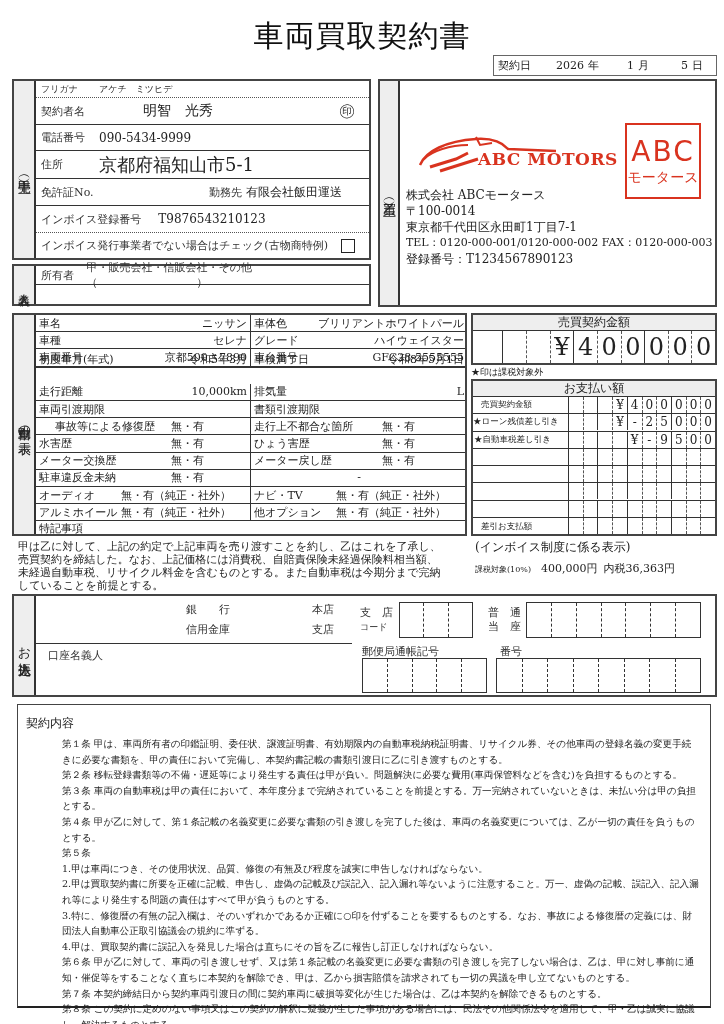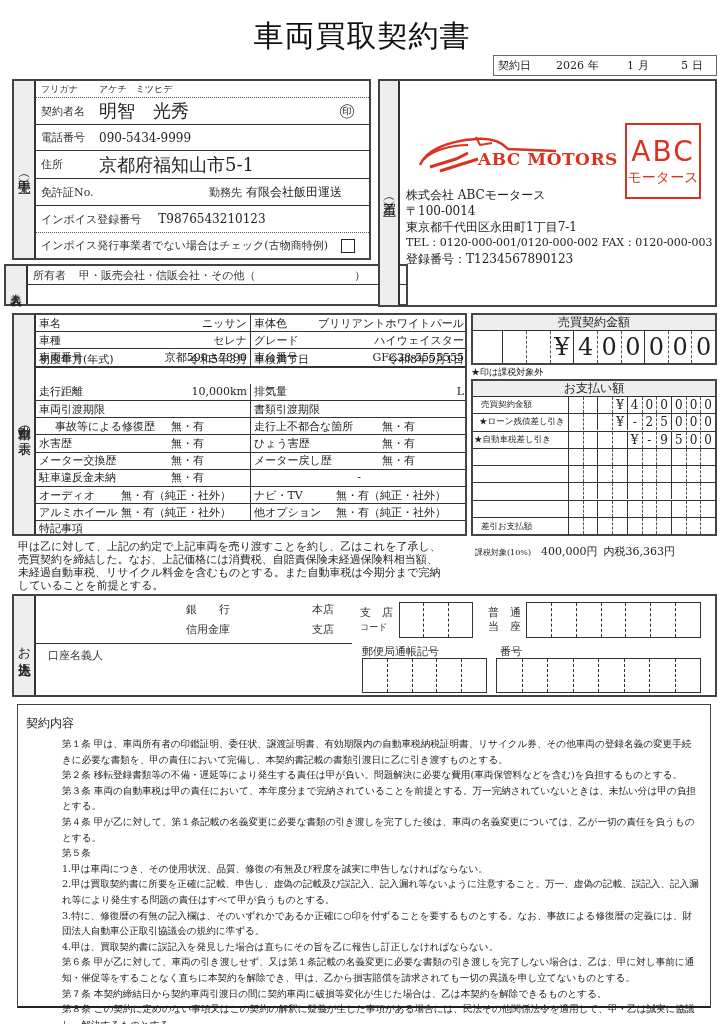--- a/index.html
+++ b/index.html
@@ -36,21 +36,21 @@
 </div>
 
 <div class="abs box" style="left:12px;top:79px;width:359px;height:181px;">
   <div class="side">売主（甲）</div>
   <div class="row dline" style="top:0;height:17px;">
     <span class="lbl" style="width:58px;font-size:9px;">フリガナ</span>
     <span style="font-size:9px;">アケチ　ミツヒデ</span>
   </div>
   <div class="row bline" style="top:17px;height:27px;">
     <span class="lbl" style="width:58px;">契約者名</span>
-    <span style="font-size:18px;flex:1;">明智　光秀</span>
+    <span style="font-size:14px;flex:1;margin-left:44px;">明智　光秀</span>
     <span style="font-size:16px;margin-right:14px;">㊞</span>
   </div>
   <div class="row bline" style="top:44px;height:26px;">
     <span class="lbl" style="width:58px;">電話番号</span>
     <span style="font-size:12px;">090-5434-9999</span>
   </div>
   <div class="row bline" style="top:70px;height:28px;">
     <span class="lbl" style="width:58px;">住所</span>
     <span style="font-size:18px;">京都府福知山市5-1</span>
   </div>
@@ -63,21 +63,21 @@
   <div class="row dline" style="top:125px;height:27px;gap:11px;">
     <span class="lbl" style="margin-right:6px;">インボイス登録番号</span>
     <span style="font-size:12px;">T9876543210123</span>
   </div>
   <div class="row" style="top:152px;height:25px;">
     <span class="lbl" style="flex:1;">インボイス発行事業者でない場合はチェック(古物商特例)</span>
     <span style="width:14px;height:14px;border:1.5px solid #222;margin-right:14px;display:inline-block;"></span>
   </div>
 </div>
 
-<div class="abs box" style="left:4px;top:264px;width:404px;height:42px;">
+<div class="abs box" style="left:12px;top:264px;width:359px;height:42px;">
   <div class="side" style="font-size:12px;line-height:12px;">名義人</div>
   <div class="row bline" style="top:0;height:19px;">
     <span class="lbl" style="width:46px;">所有者</span>
     <span class="lbl">甲・販売会社・信販会社・その他（　　　　　　　　　）</span>
   </div>
 </div>
 
 <div class="abs box" style="left:378px;top:79px;width:339px;height:228px;">
   <div class="side" style="width:20px;">買主（乙）</div>
 
@@ -263,21 +263,21 @@
           <div class="grid-cell" style="flex: 1 1 0%; height: 16px; font-size: 12px; border-right: 1px solid rgb(51, 51, 51);">¥</div>
           <div class="grid-cell" style="flex: 1 1 0%; height: 16px; font-size: 12px; border-right: 1px dashed rgb(85, 85, 85);">4</div>
           <div class="grid-cell" style="flex: 1 1 0%; height: 16px; font-size: 12px; border-right: 1px dashed rgb(85, 85, 85);">0</div>
           <div class="grid-cell" style="flex: 1 1 0%; height: 16px; font-size: 12px; border-right: 1px solid rgb(51, 51, 51);">0</div>
           <div class="grid-cell" style="flex: 1 1 0%; height: 16px; font-size: 12px; border-right: 1px dashed rgb(85, 85, 85);">0</div>
           <div class="grid-cell" style="flex: 1 1 0%; height: 16px; font-size: 12px; border-right: 1px dashed rgb(85, 85, 85);">0</div>
           <div class="grid-cell" style="flex: 1 1 0%; height: 16px; font-size: 12px; border-right: none;">0</div>
         </div>
       </div>
       <div style="display: flex; height: 17.3px; border-bottom: 1px solid rgb(51, 51, 51);">
-        <div style="width: 96px; border-right: 1px solid rgb(51, 51, 51); font-size: 8.5px; display: flex; align-items: center; padding-left: 6px;">★ローン残債差し引き</div>
+        <div style="width: 96px; border-right: 1px solid rgb(51, 51, 51); font-size: 8.5px; display: flex; align-items: center; padding-left: 0;">★ローン残債差し引き</div>
         <div style="display: flex; flex: 1 1 0%;">
           <div class="grid-cell" style="flex: 1 1 0%; height: 16px; font-size: 12px; border-right: 1px dashed rgb(85, 85, 85);"></div>
           <div class="grid-cell" style="flex: 1 1 0%; height: 16px; font-size: 12px; border-right: 1px solid rgb(51, 51, 51);"></div>
           <div class="grid-cell" style="flex: 1 1 0%; height: 16px; font-size: 12px; border-right: 1px dashed rgb(85, 85, 85);"></div>
           <div class="grid-cell" style="flex: 1 1 0%; height: 16px; font-size: 12px; border-right: 1px solid rgb(51, 51, 51);">¥</div>
           <div class="grid-cell" style="flex: 1 1 0%; height: 16px; font-size: 12px; border-right: 1px dashed rgb(85, 85, 85);">-</div>
           <div class="grid-cell" style="flex: 1 1 0%; height: 16px; font-size: 12px; border-right: 1px dashed rgb(85, 85, 85);">2</div>
           <div class="grid-cell" style="flex: 1 1 0%; height: 16px; font-size: 12px; border-right: 1px solid rgb(51, 51, 51);">5</div>
           <div class="grid-cell" style="flex: 1 1 0%; height: 16px; font-size: 12px; border-right: 1px dashed rgb(85, 85, 85);">0</div>
           <div class="grid-cell" style="flex: 1 1 0%; height: 16px; font-size: 12px; border-right: 1px dashed rgb(85, 85, 85);">0</div>
@@ -373,20 +373,21 @@
           <div class="grid-cell" style="flex: 1 1 0%; height: 16px; font-size: 12px; border-right: 1px dashed rgb(85, 85, 85);"></div>
           <div class="grid-cell" style="flex: 1 1 0%; height: 16px; font-size: 12px; border-right: none;"></div>
         </div>
       </div>
     </div>
 </div>
 
 <div class="abs" style="left:18px;top:540px;width:430px;font-size:11px;line-height:13px;">甲は乙に対して、上記の約定で上記車両を売り渡すことを約し、乙はこれを了承し、売買契約を締結した。なお、上記価格には消費税、自賠責保険未経過保険料相当額、未経過自動車税、リサイクル料金を含むものとする。また自動車税は今期分まで完納していることを前提とする。</div>
 
 <div class="abs" style="left:475px;top:539px;">
+  <div style="font-size:12px;">(インボイス制度に係る表示)</div>
   <div style="margin-top:5px;display:flex;align-items:baseline;">
     <span style="font-size:8px;margin-right:10px;">課税対象(10%)</span>
     <span style="font-size:11px;margin-right:6px;">400,000円</span>
     <span style="font-size:11px;">内税36,363円</span>
   </div>
 </div>
 
 <div class="abs box" style="left:12px;top:594px;width:705px;height:103px;">
   <div class="side">お振込先</div>
   <div class="abs" style="left:22px;width:316px;top:0;height:48px;border-bottom:1.5px solid #333;">

